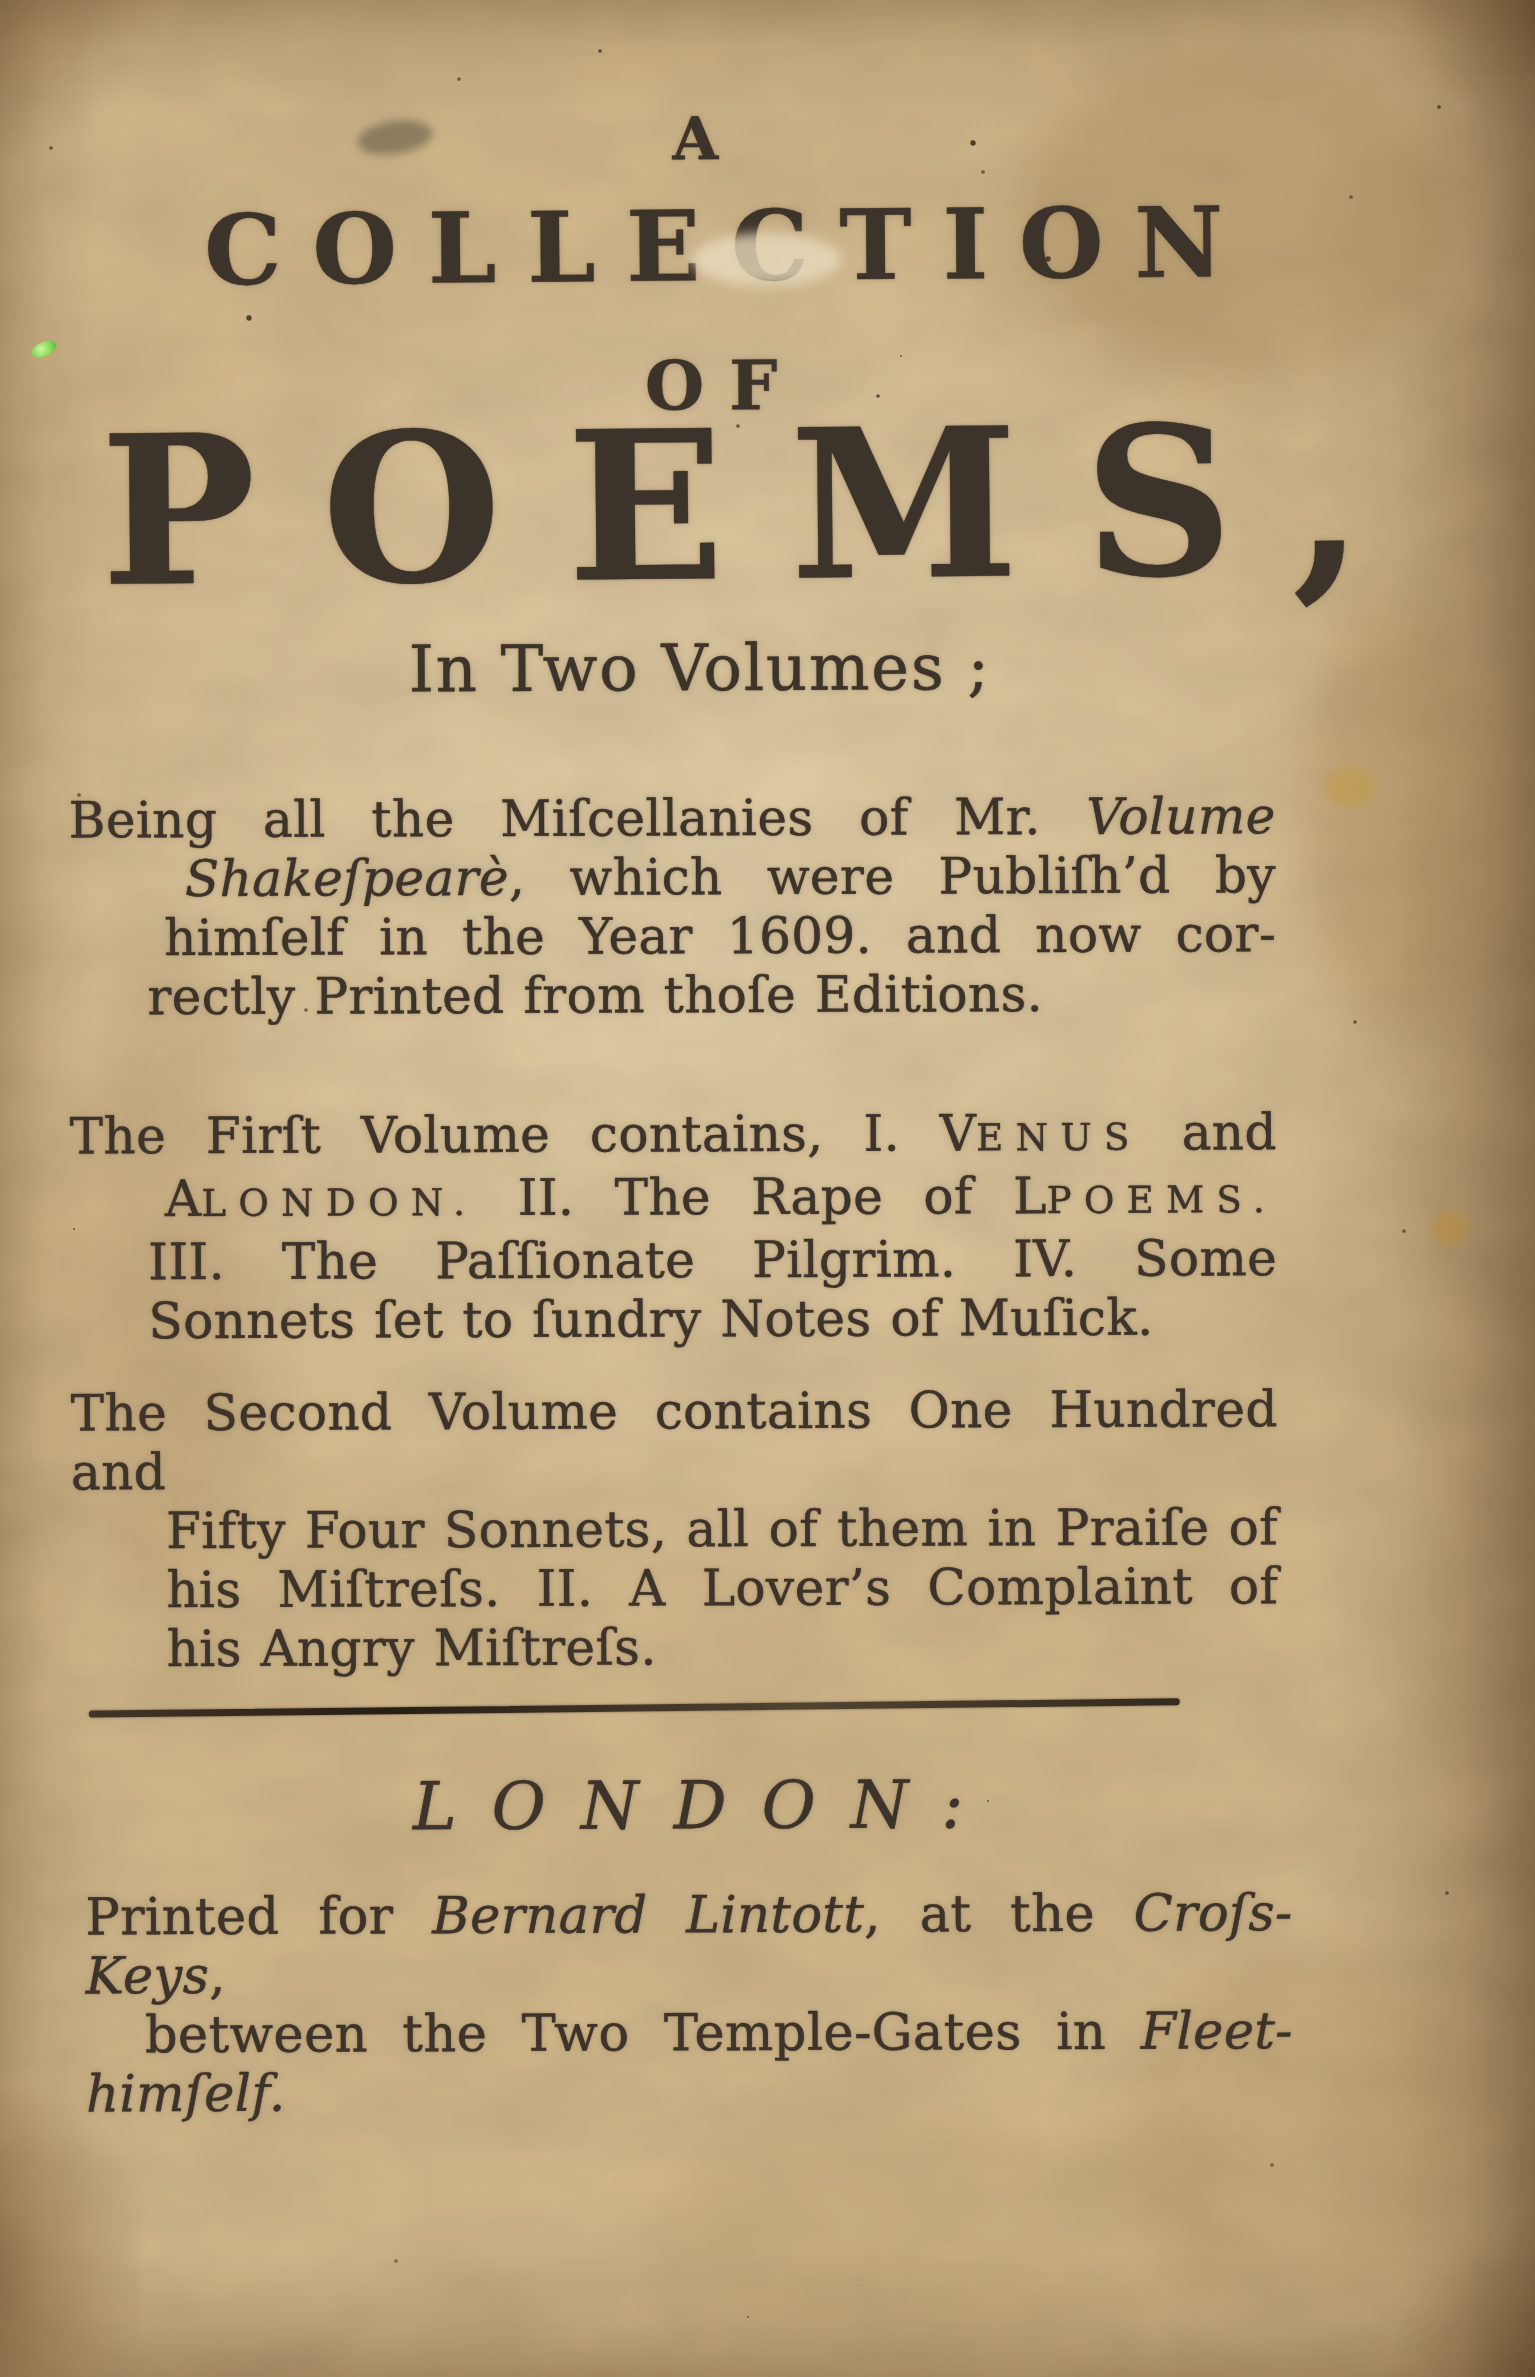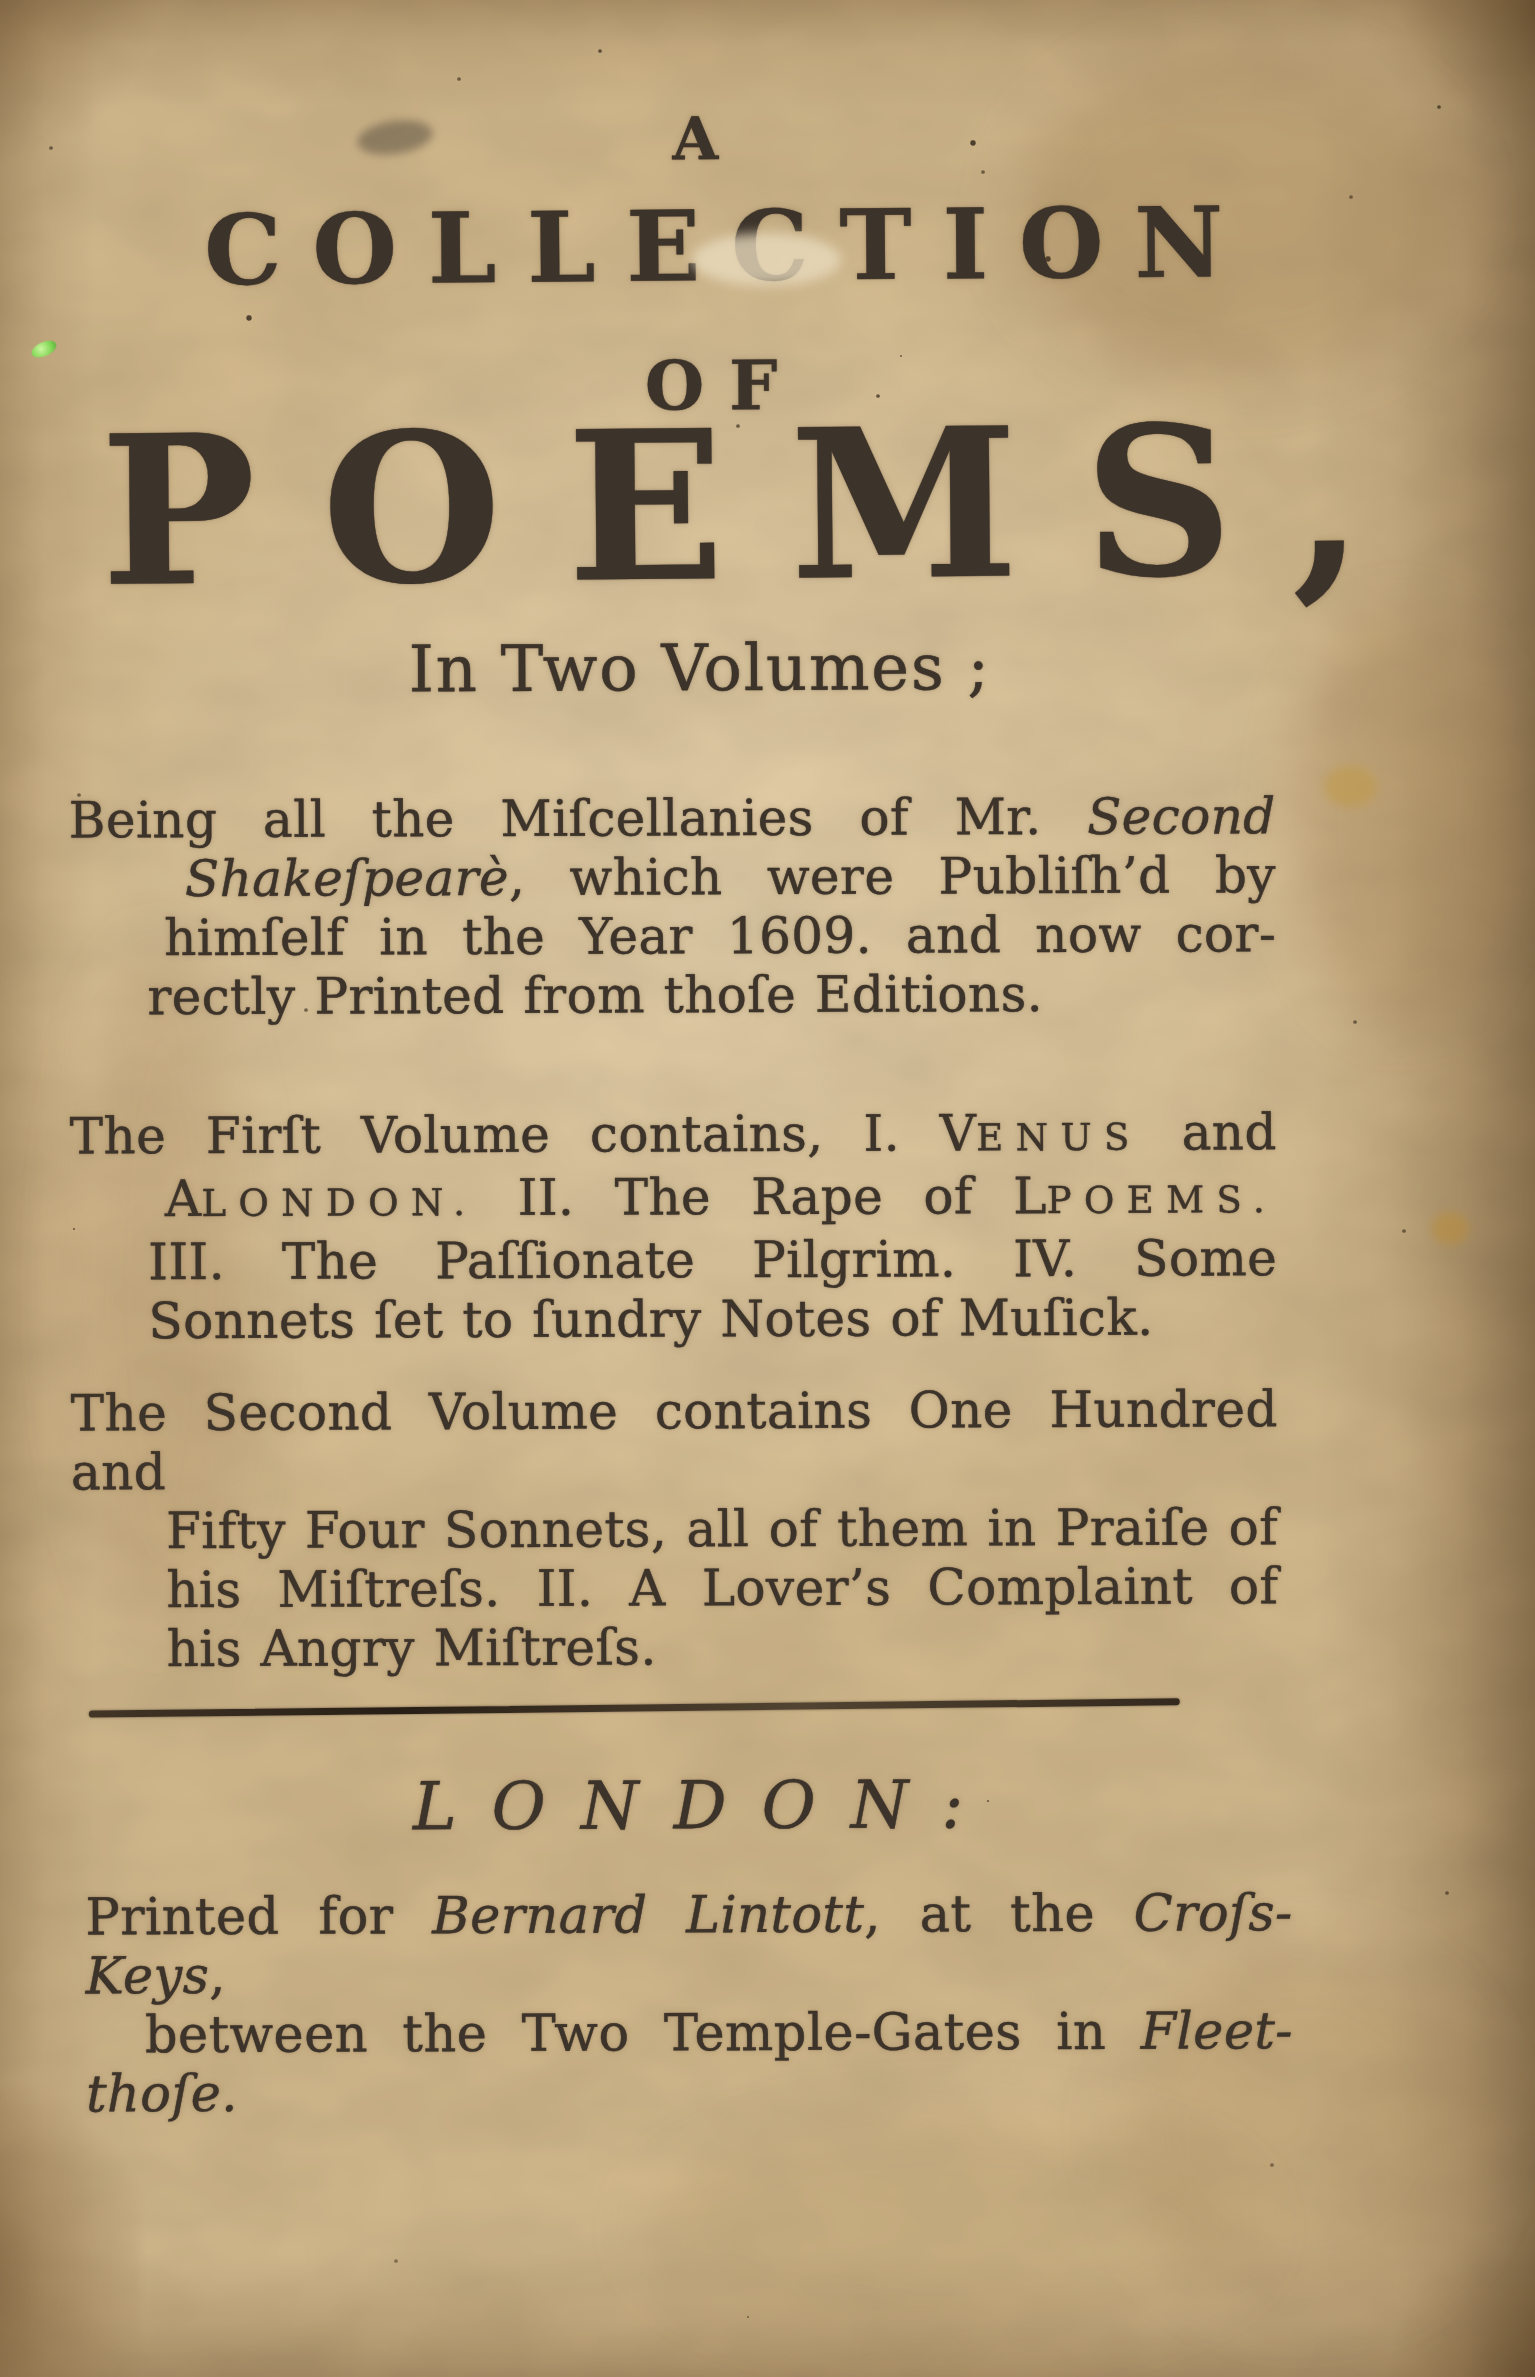--- a/index.html
+++ b/index.html
@@ -117,21 +117,21 @@
 
   <div class="content">
 
     <div class="hd half">A</div>
     <div class="hd coll">COLLECTION</div>
     <div class="hd of">OF</div>
     <div class="hd poems">POEMS,</div>
     <div class="hd sub">In Two Volumes ;</div>
 
     <div class="para p1">
-      <div class="line just"><span>Being all the Miſcellanies of Mr. </span><span class="it">Second</span></div>
+      <div class="line just"><span>Being all the Miſcellanies of Mr. </span><span class="it">Volume</span></div>
       <div class="line just ia"><span class="it">Shakeſpearè</span><span>, which were Publiſh’d by</span></div>
       <div class="line just ib"><span>himſelf in the Year 1609. and now cor-</span></div>
       <div class="line ic"><span>rectly Printed from thoſe Editions.</span></div>
     </div>
 
     <div class="para p2">
       <div class="line just"><span>The Firſt Volume contains, I. </span><span>V</span><span class="sc">ENUS</span><span> and</span></div>
       <div class="line just ib"><span>A</span><span class="sc">LONDON.</span><span> II. The Rape of </span><span>L</span><span class="sc">POEMS.</span></div>
       <div class="line just ic"><span>III. The Paſſionate Pilgrim. IV. Some</span></div>
       <div class="line ic"><span>Sonnets ſet to ſundry Notes of Muſick.</span></div>
@@ -144,20 +144,20 @@
       <div class="line ib"><span>his Angry Miſtreſs.</span></div>
     </div>
 
     <div class="rule"></div>
 
     <div class="london">LONDON:</div>
 
     <div class="imprint">
       <div class="line just"><span>Printed for </span><span class="it">Bernard Lintott</span><span>, at the </span><span class="it">Croſs-Keys</span><span>,</span></div>
       <div class="line just ind"><span>between the Two Temple-Gates in </span><span class="it">Fleet-</span></div>
-      <div class="line"><span class="it">thoſe.</span></div>
+      <div class="line"><span class="it">himſelf.</span></div>
     </div>
 
   </div>
 
   <div class="abrasion"></div>
 </div>
 
 
 </body></html>

